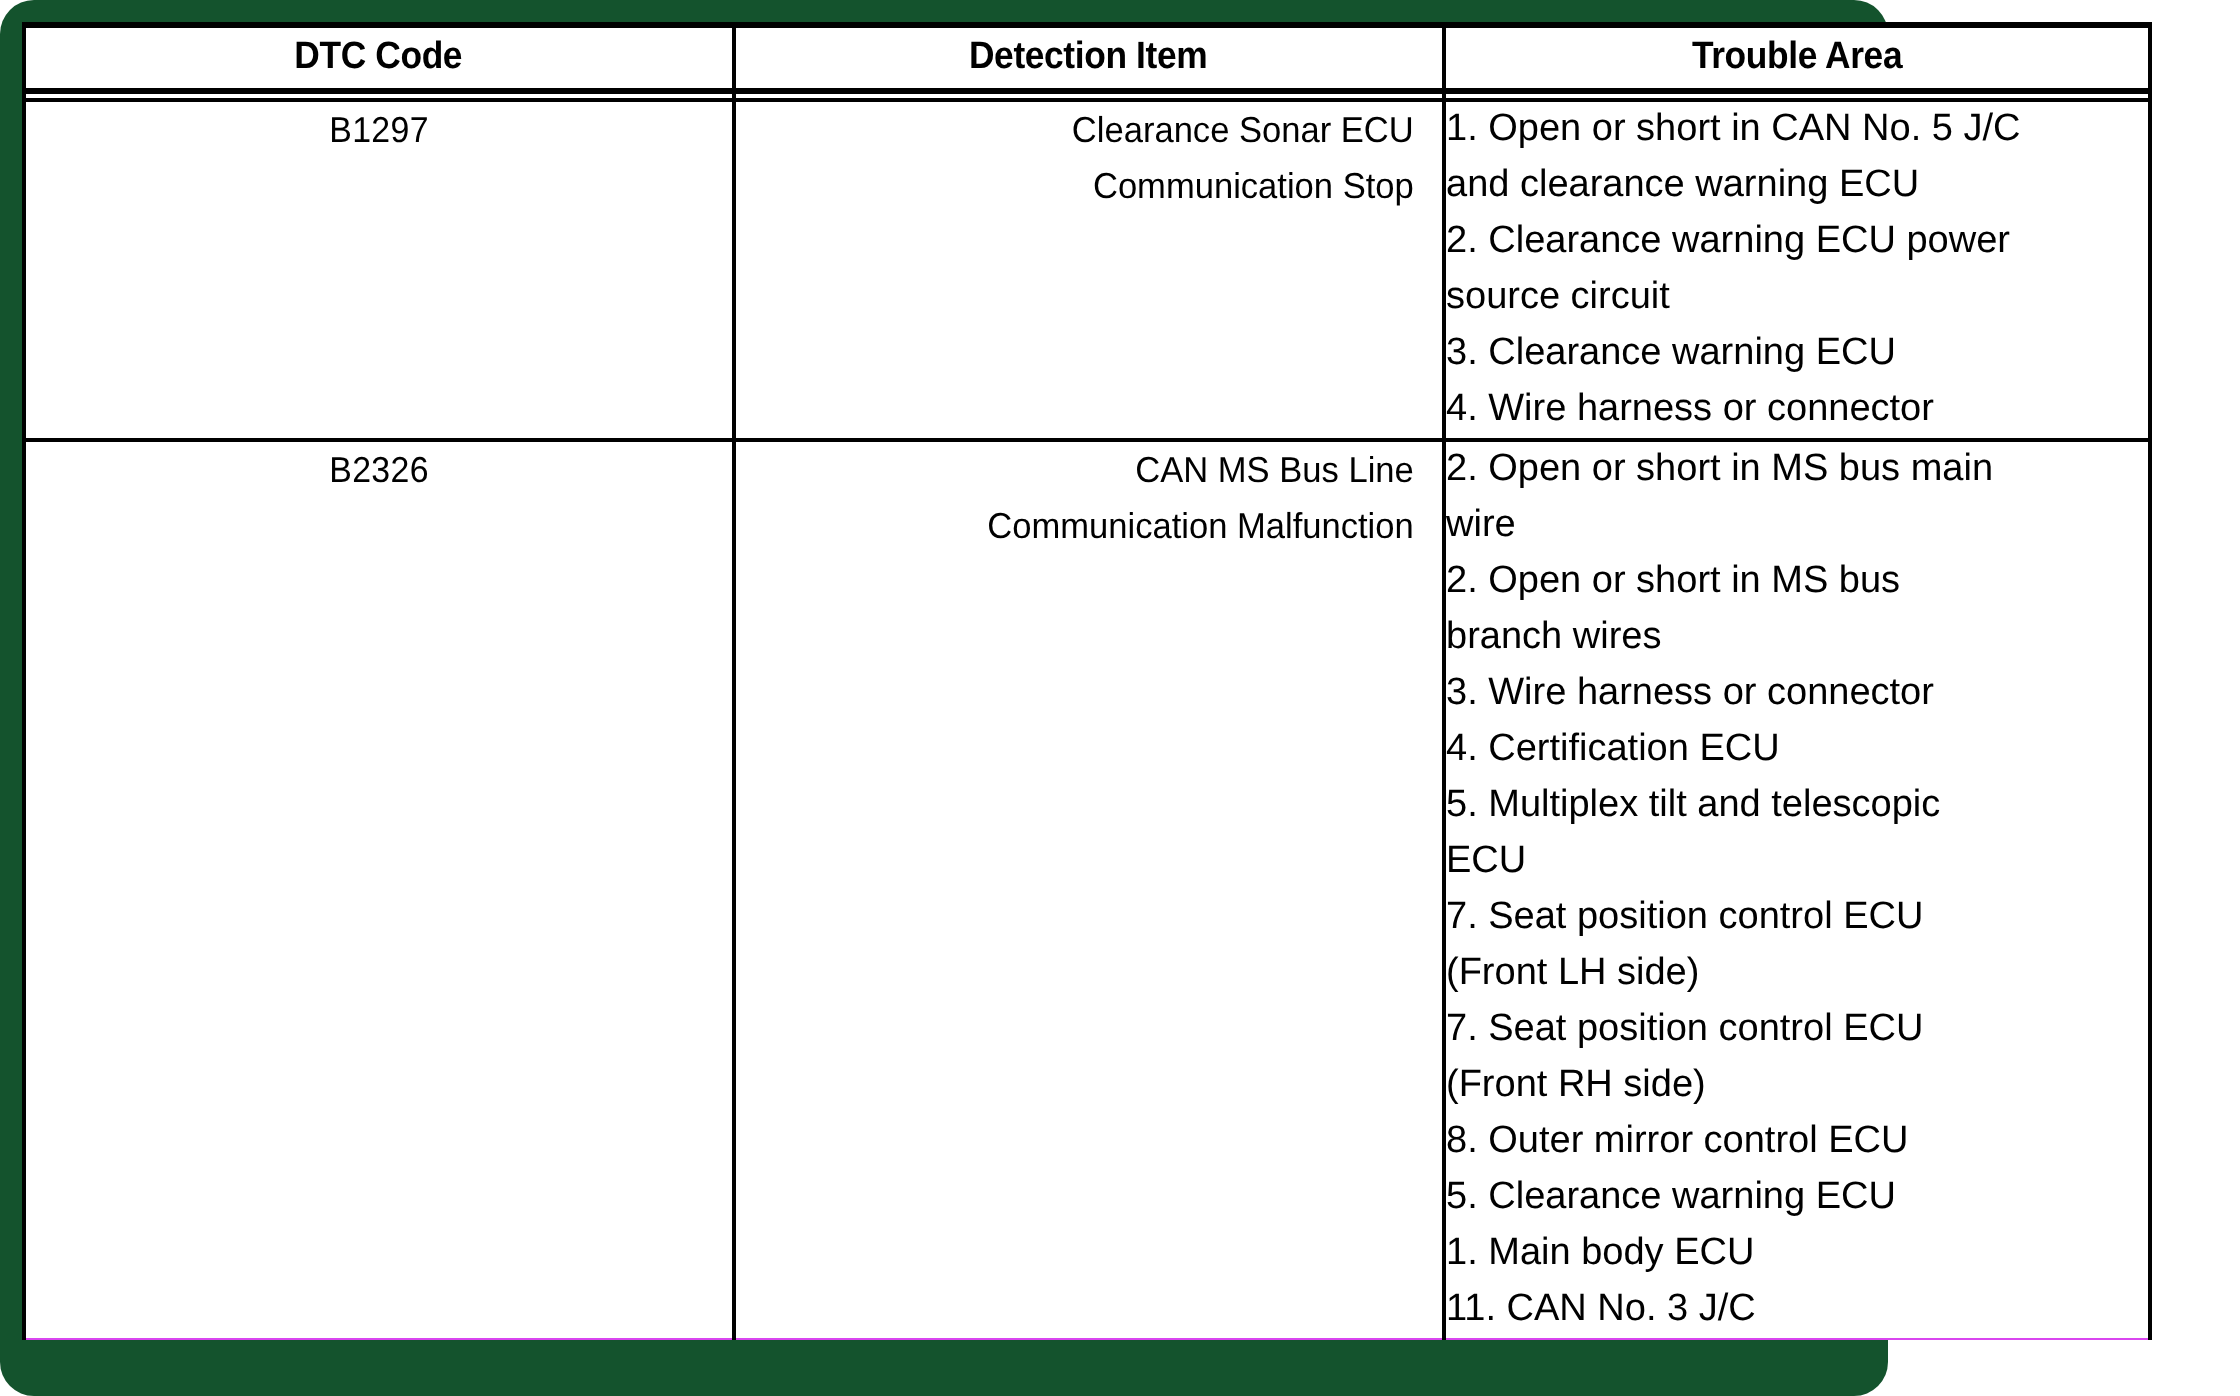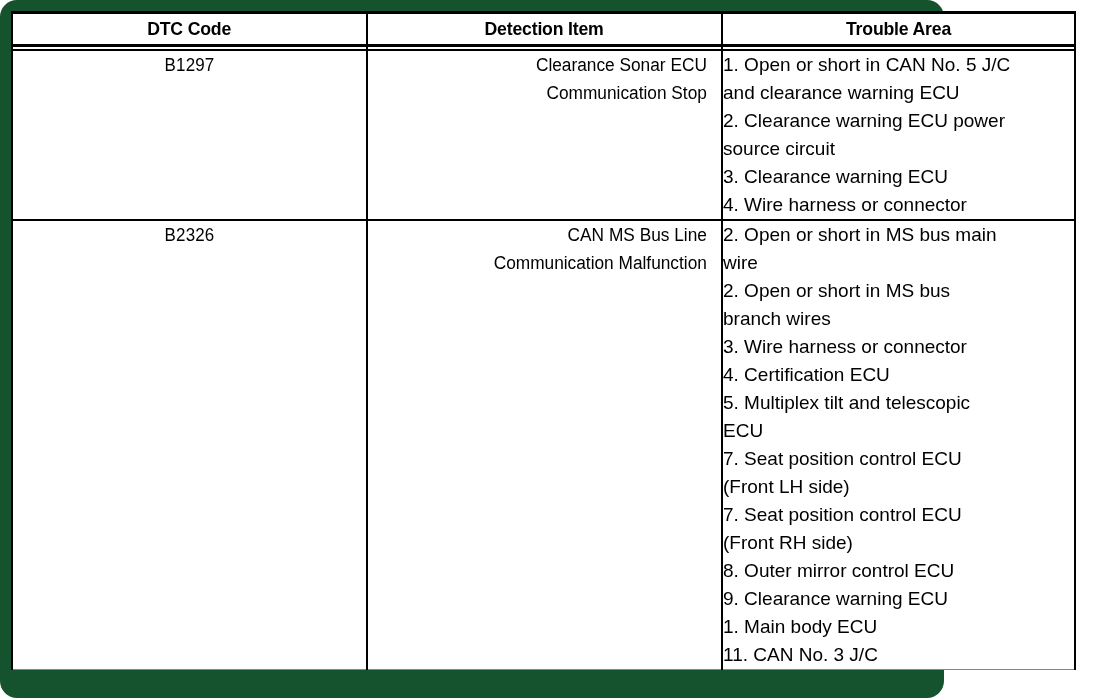--- a/index.html
+++ b/index.html
@@ -203,21 +203,21 @@
           <span class="line">branch wires</span>
           <span class="line">3. Wire harness or connector</span>
           <span class="line">4. Certification ECU</span>
           <span class="line">5. Multiplex tilt and telescopic</span>
           <span class="line">ECU</span>
           <span class="line">7. Seat position control ECU</span>
           <span class="line">(Front LH side)</span>
           <span class="line">7. Seat position control ECU</span>
           <span class="line">(Front RH side)</span>
           <span class="line">8. Outer mirror control ECU</span>
-          <span class="line">9. Clearance warning ECU</span>
+          <span class="line">5. Clearance warning ECU</span>
           <span class="line">1. Main body ECU</span>
           <span class="line">11. CAN No. 3 J/C</span>
         </td>
       </tr>
 
     </tbody>
   </table>
 
 </div>
 

